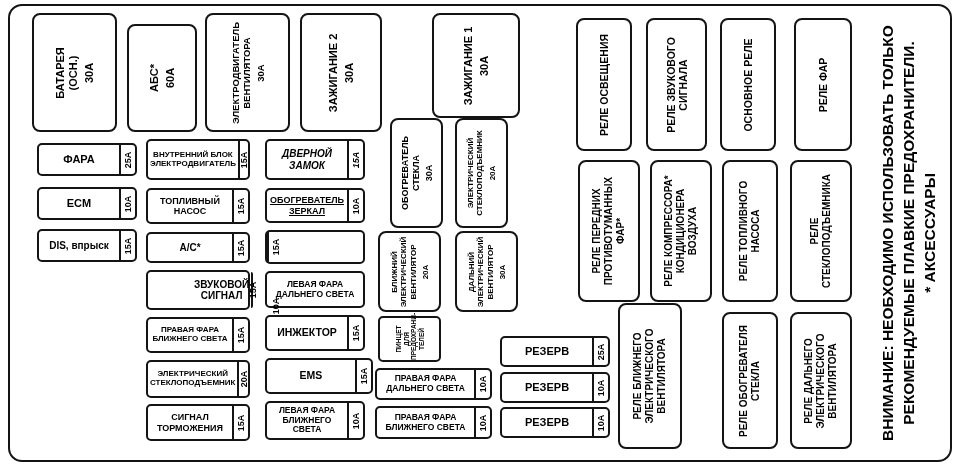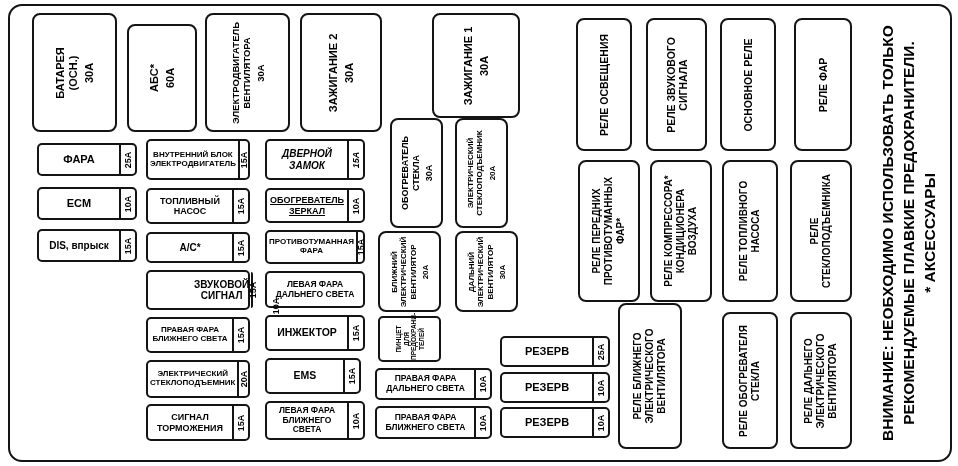--- a/index.html
+++ b/index.html
@@ -209,38 +209,37 @@
       <div class="rot amp-rot">15А</div>
     </div>
 </div>
 <div class="hfuse" style="left:265px;top:188px;width:100px;height:35px;text-decoration:underline;">
   <div class="lbl" style="font-size:9px;">ОБОГРЕВАТЕЛЬ ЗЕРКАЛ</div>
   <div class="ampcell">
       <div class="rot amp-rot">10А</div>
     </div>
 </div>
 <div class="hfuse" style="left:265px;top:230px;width:100px;height:34px;">
-  <div class="lbl" style="font-size:8px;">ПРОТИВОТУМАННАЯ ФАРА</div>
   <div class="ampcell">
       <div class="rot amp-rot">15А</div>
     </div>
 </div>
 <div class="hfuse" style="left:265px;top:271px;width:100px;height:37px;flex-direction:column;">
   <div class="lbl" style="font-size:8.5px;">ЛЕВАЯ ФАРА ДАЛЬНЕГО СВЕТА</div>
   <div class="ampcell">
       <div class="rot amp-rot">10А</div>
     </div>
 </div>
 <div class="hfuse" style="left:265px;top:315px;width:100px;height:36px;">
   <div class="lbl" style="font-size:10.5px;">ИНЖЕКТОР</div>
   <div class="ampcell">
       <div class="rot amp-rot">15А</div>
     </div>
 </div>
-<div class="hfuse" style="left:265px;top:358px;width:96px;height:36px;">
+<div class="hfuse" style="left:265px;top:358px;width:108px;height:36px;">
   <div class="lbl" style="font-size:10.5px;">EMS</div>
   <div class="ampcell">
       <div class="rot amp-rot">15А</div>
     </div>
 </div>
 <div class="hfuse" style="left:265px;top:401px;width:100px;height:39px;">
   <div class="lbl" style="font-size:8.5px;">ЛЕВАЯ ФАРА БЛИЖНЕГО СВЕТА</div>
   <div class="ampcell">
       <div class="rot amp-rot">10А</div>
     </div>

